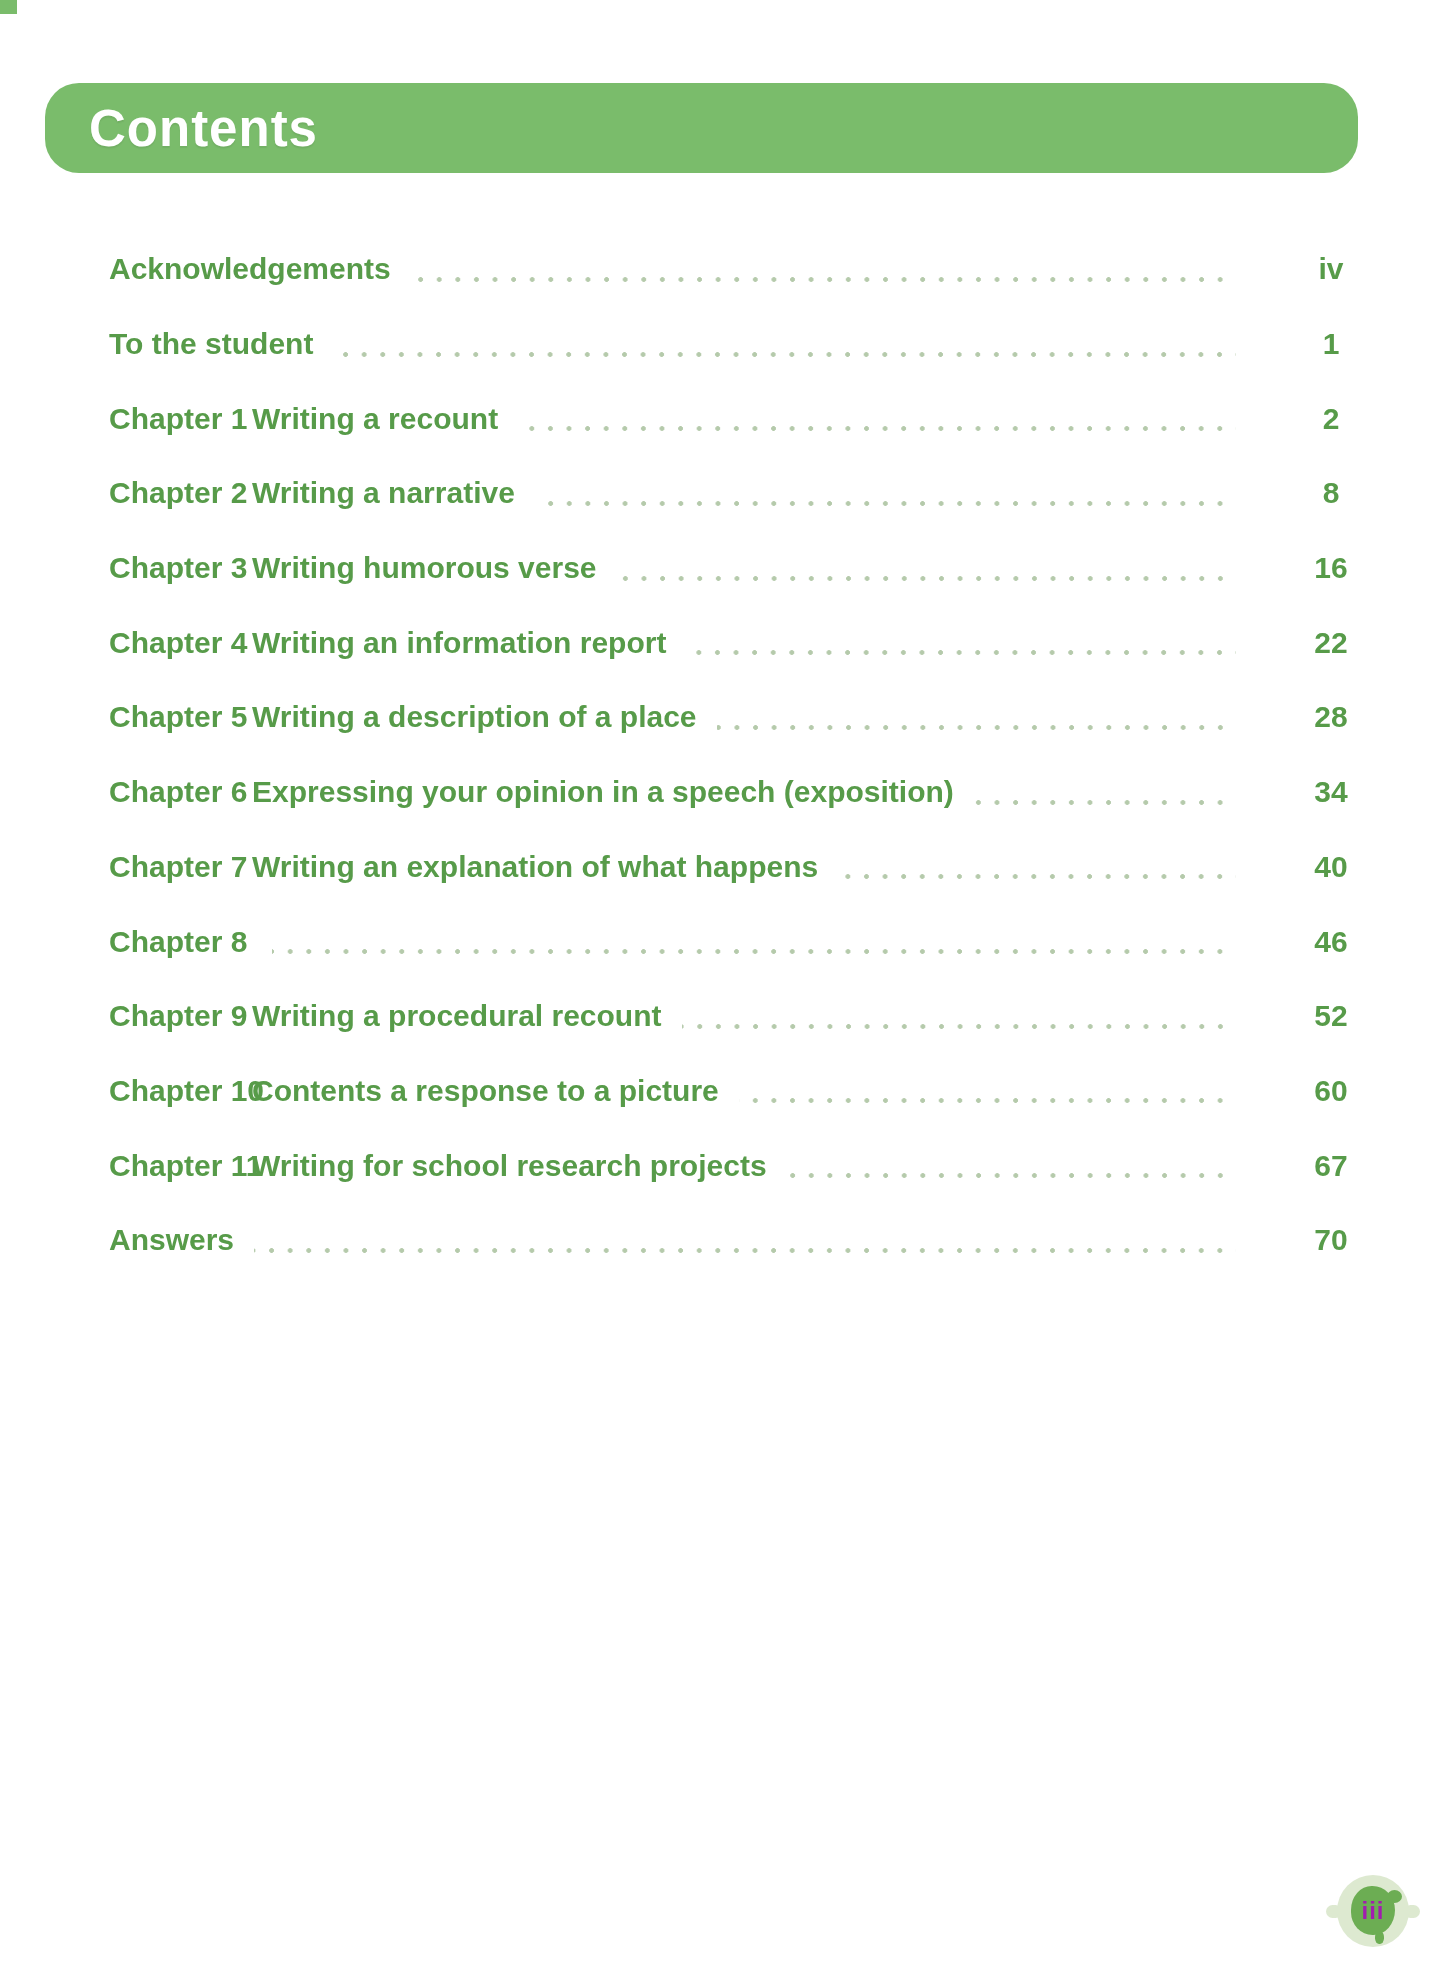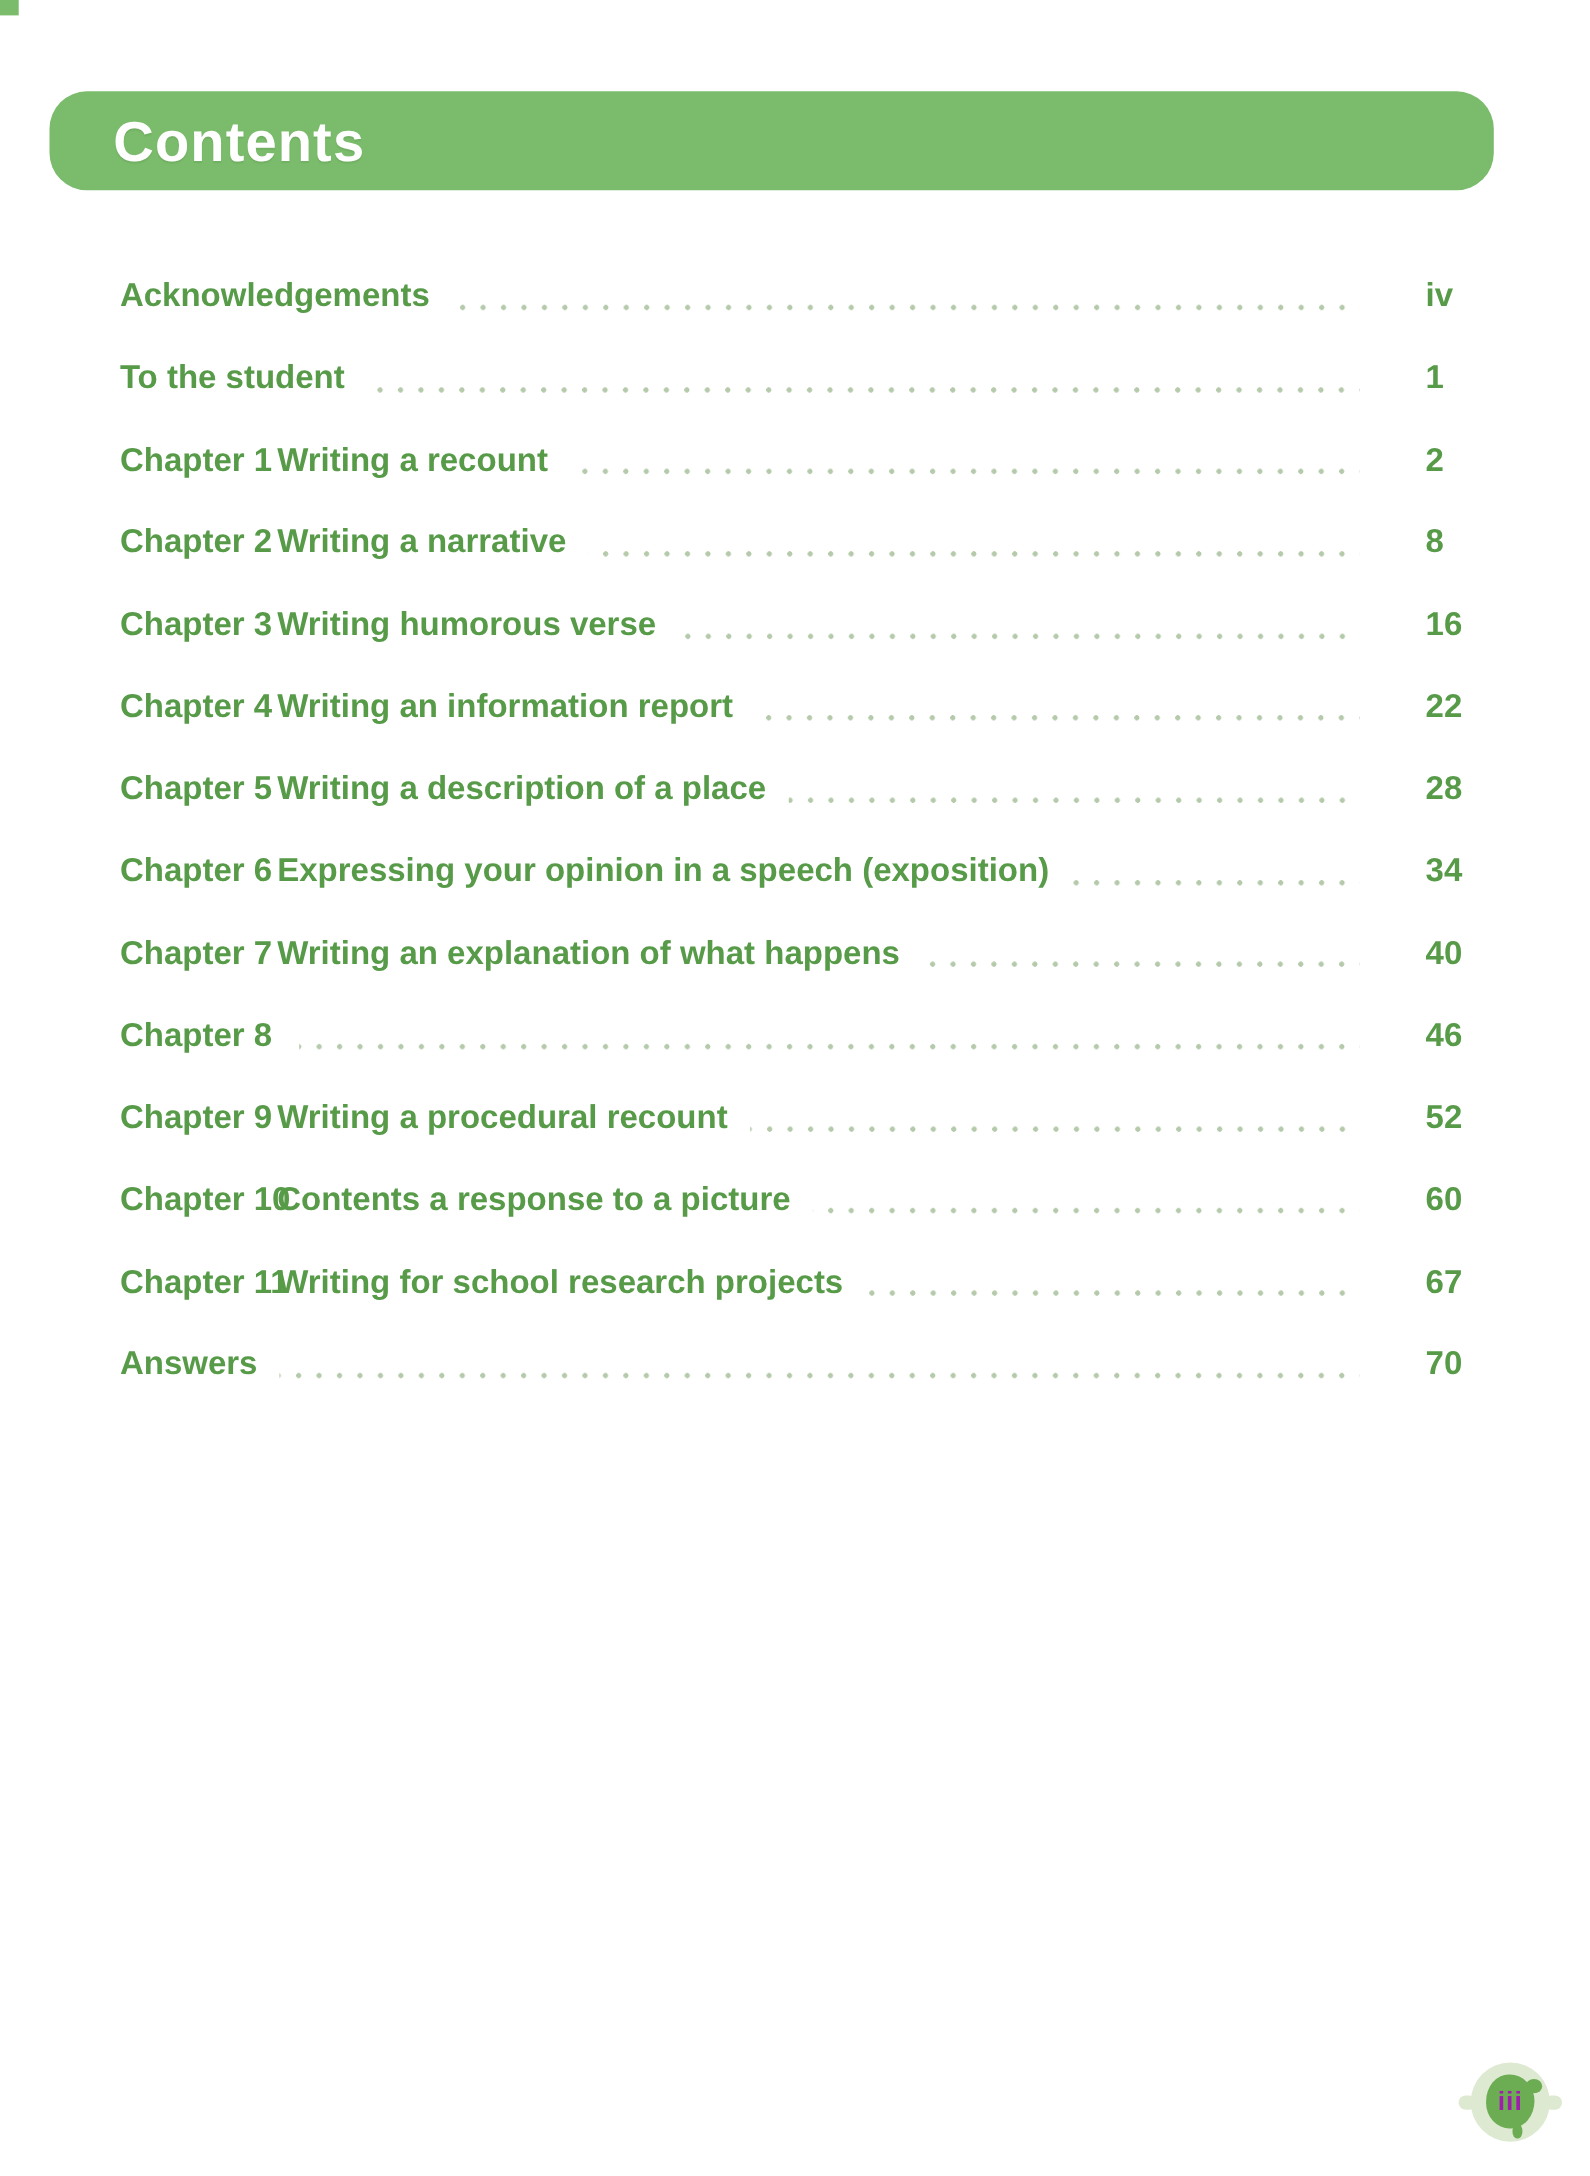--- a/index.html
+++ b/index.html
@@ -25,21 +25,21 @@
   
   .header-bar {
     position: absolute;
     left: 45px; top: 83px;
     width: 1313px; height: 90px;
     background: #7abc6b;
     border-radius: 34px;
     display: flex;
     align-items: center;
     box-sizing: border-box;
-    padding-left: 58px;
+    padding-left: 44px;
   }
   .header-title {
     color: #ffffff;
     font-size: 51px;
     font-weight: bold;
     letter-spacing: 1px;
     text-shadow: 0 2px 1px rgba(90,140,80,0.25);
   }
   
   .toc {
@@ -70,21 +70,21 @@
     align-self: center;
     margin: 20px 60px 0 20px;
     background-image: radial-gradient(circle at 2.5px 2.5px, #b5caab 2.1px, rgba(255,255,255,0) 2.6px);
     background-size: 18.6px 5px;
     background-repeat: repeat-x;
     background-position: right 0 top 0;
   }
   .toc-page {
     width: 70px;
     flex-shrink: 0;
-    text-align: left;
+    text-align: center;
   }
   
   .badge {
     position: absolute;
     left: 1337px; top: 1875px;
     width: 72px; height: 72px;
   }
   .badge-circle {
     position: absolute;
     left: 0; top: 0; right: 0; bottom: 0;

